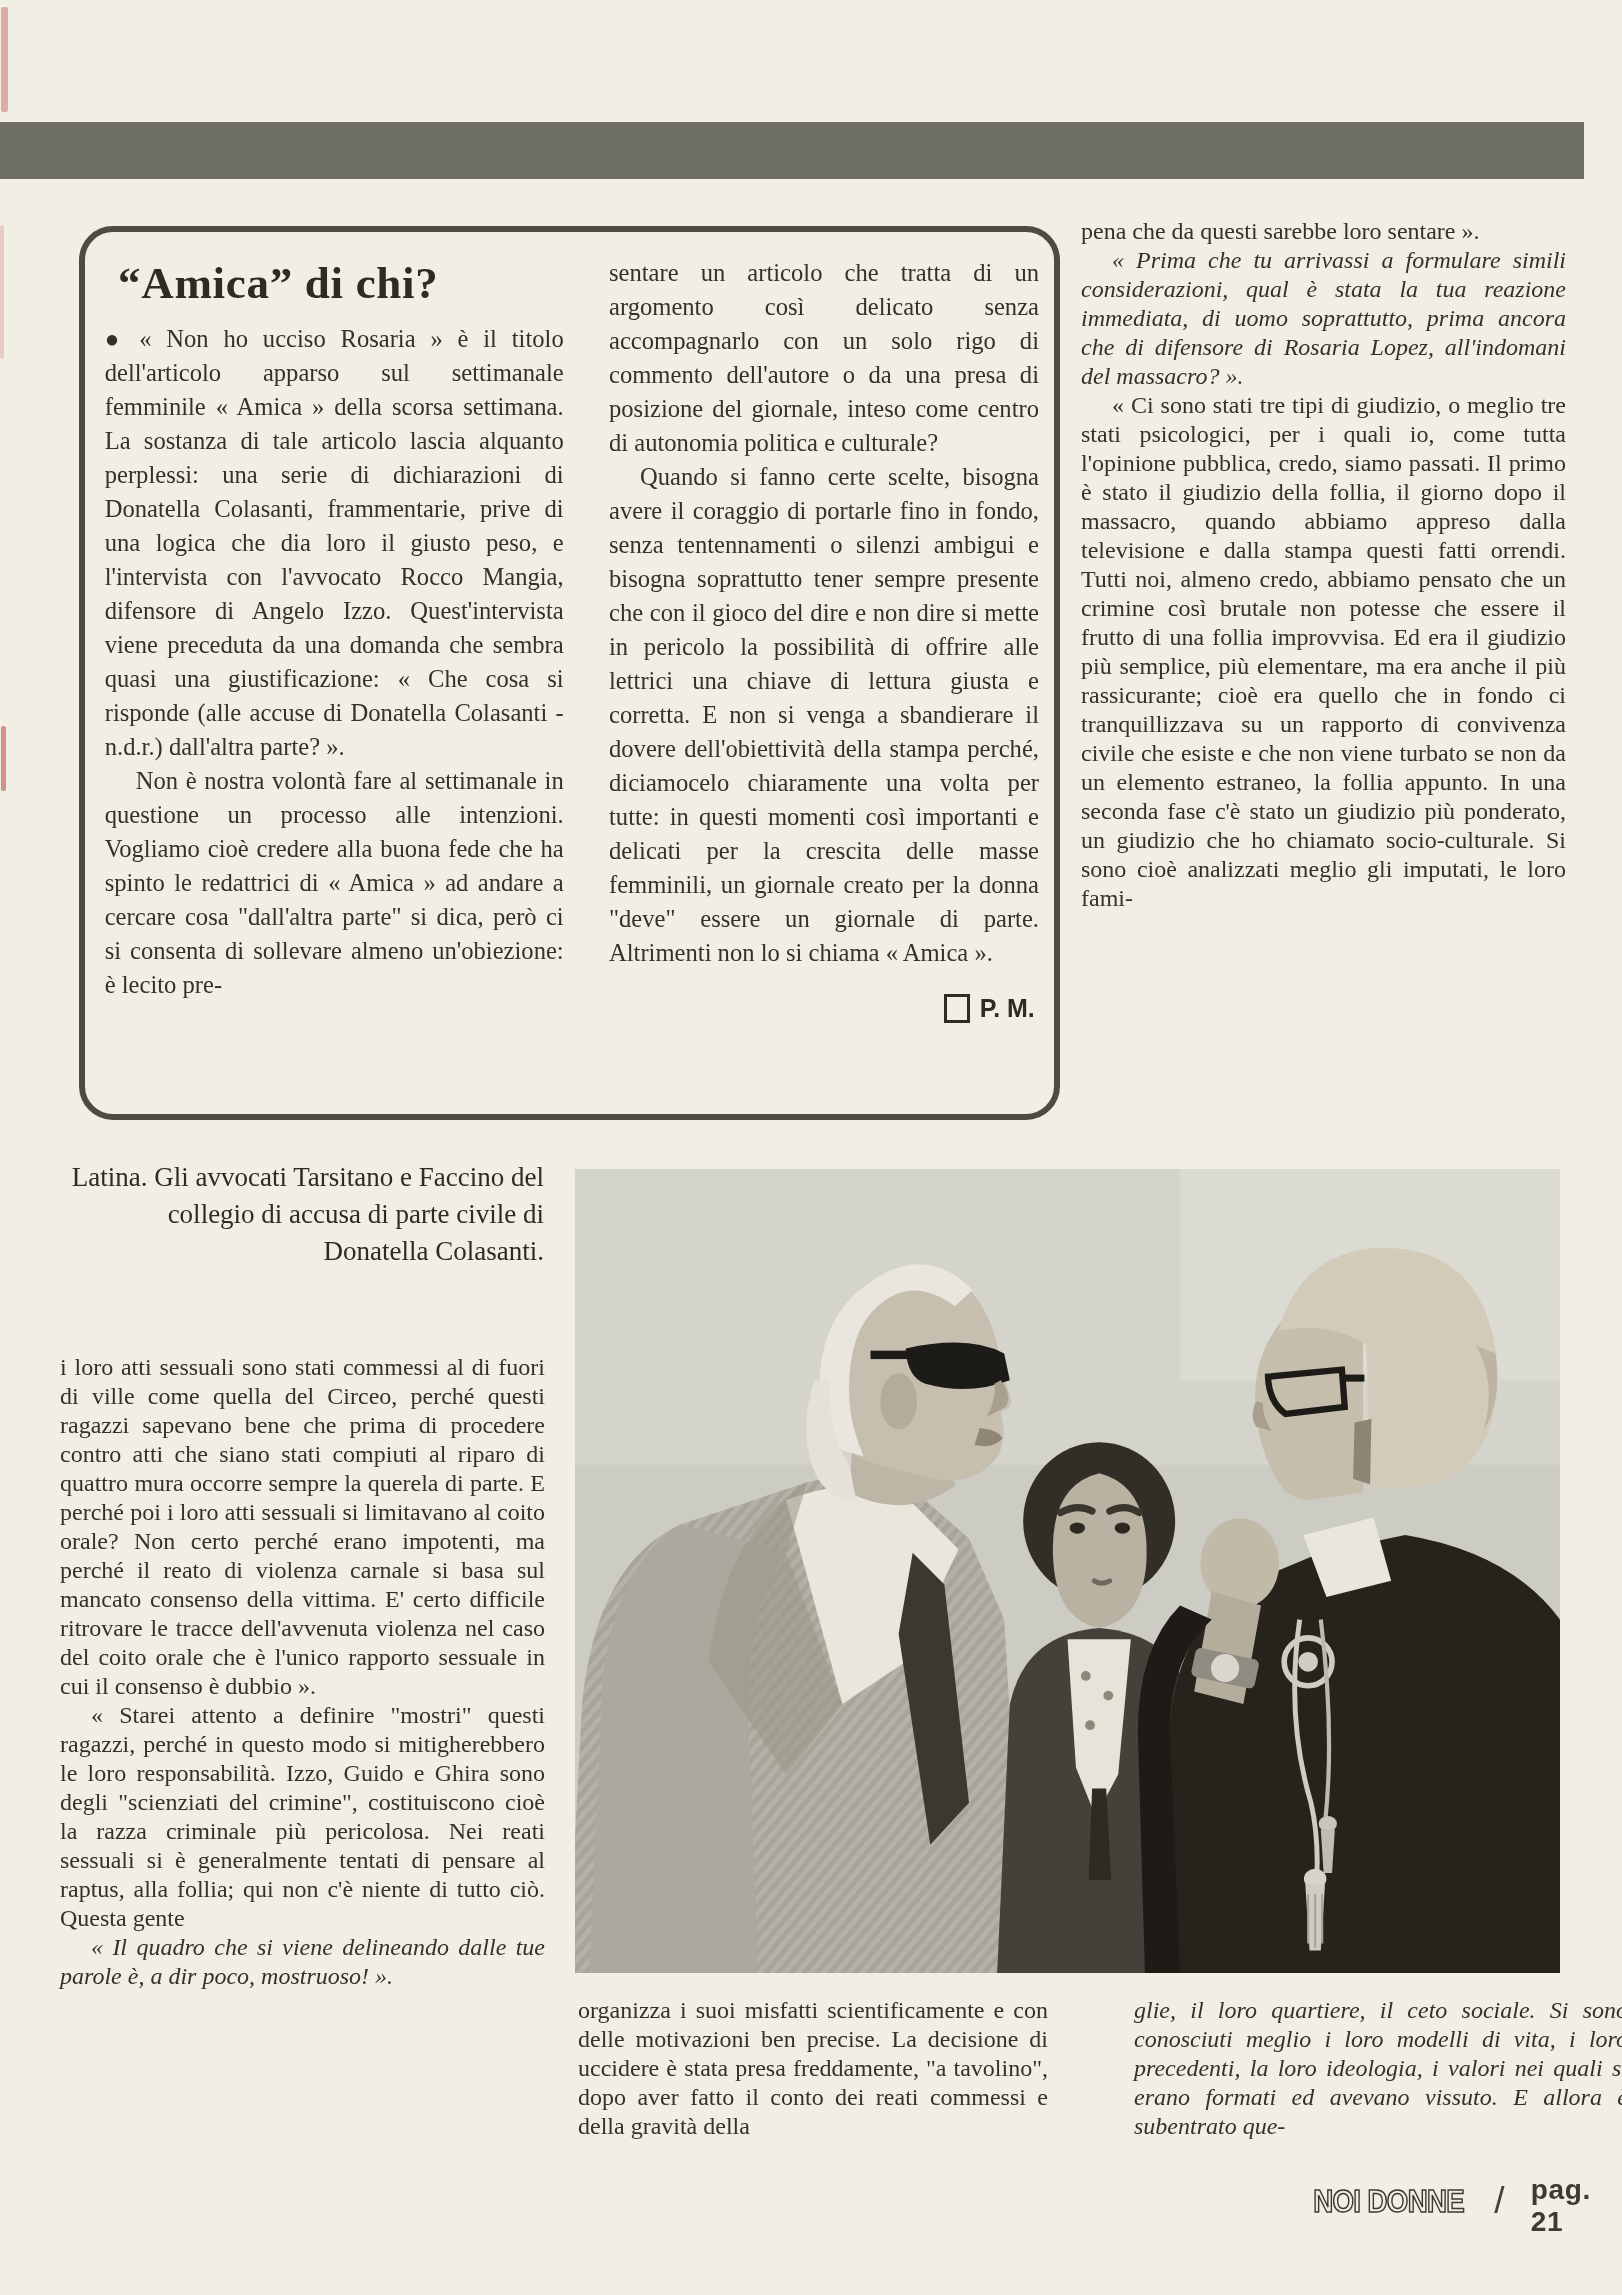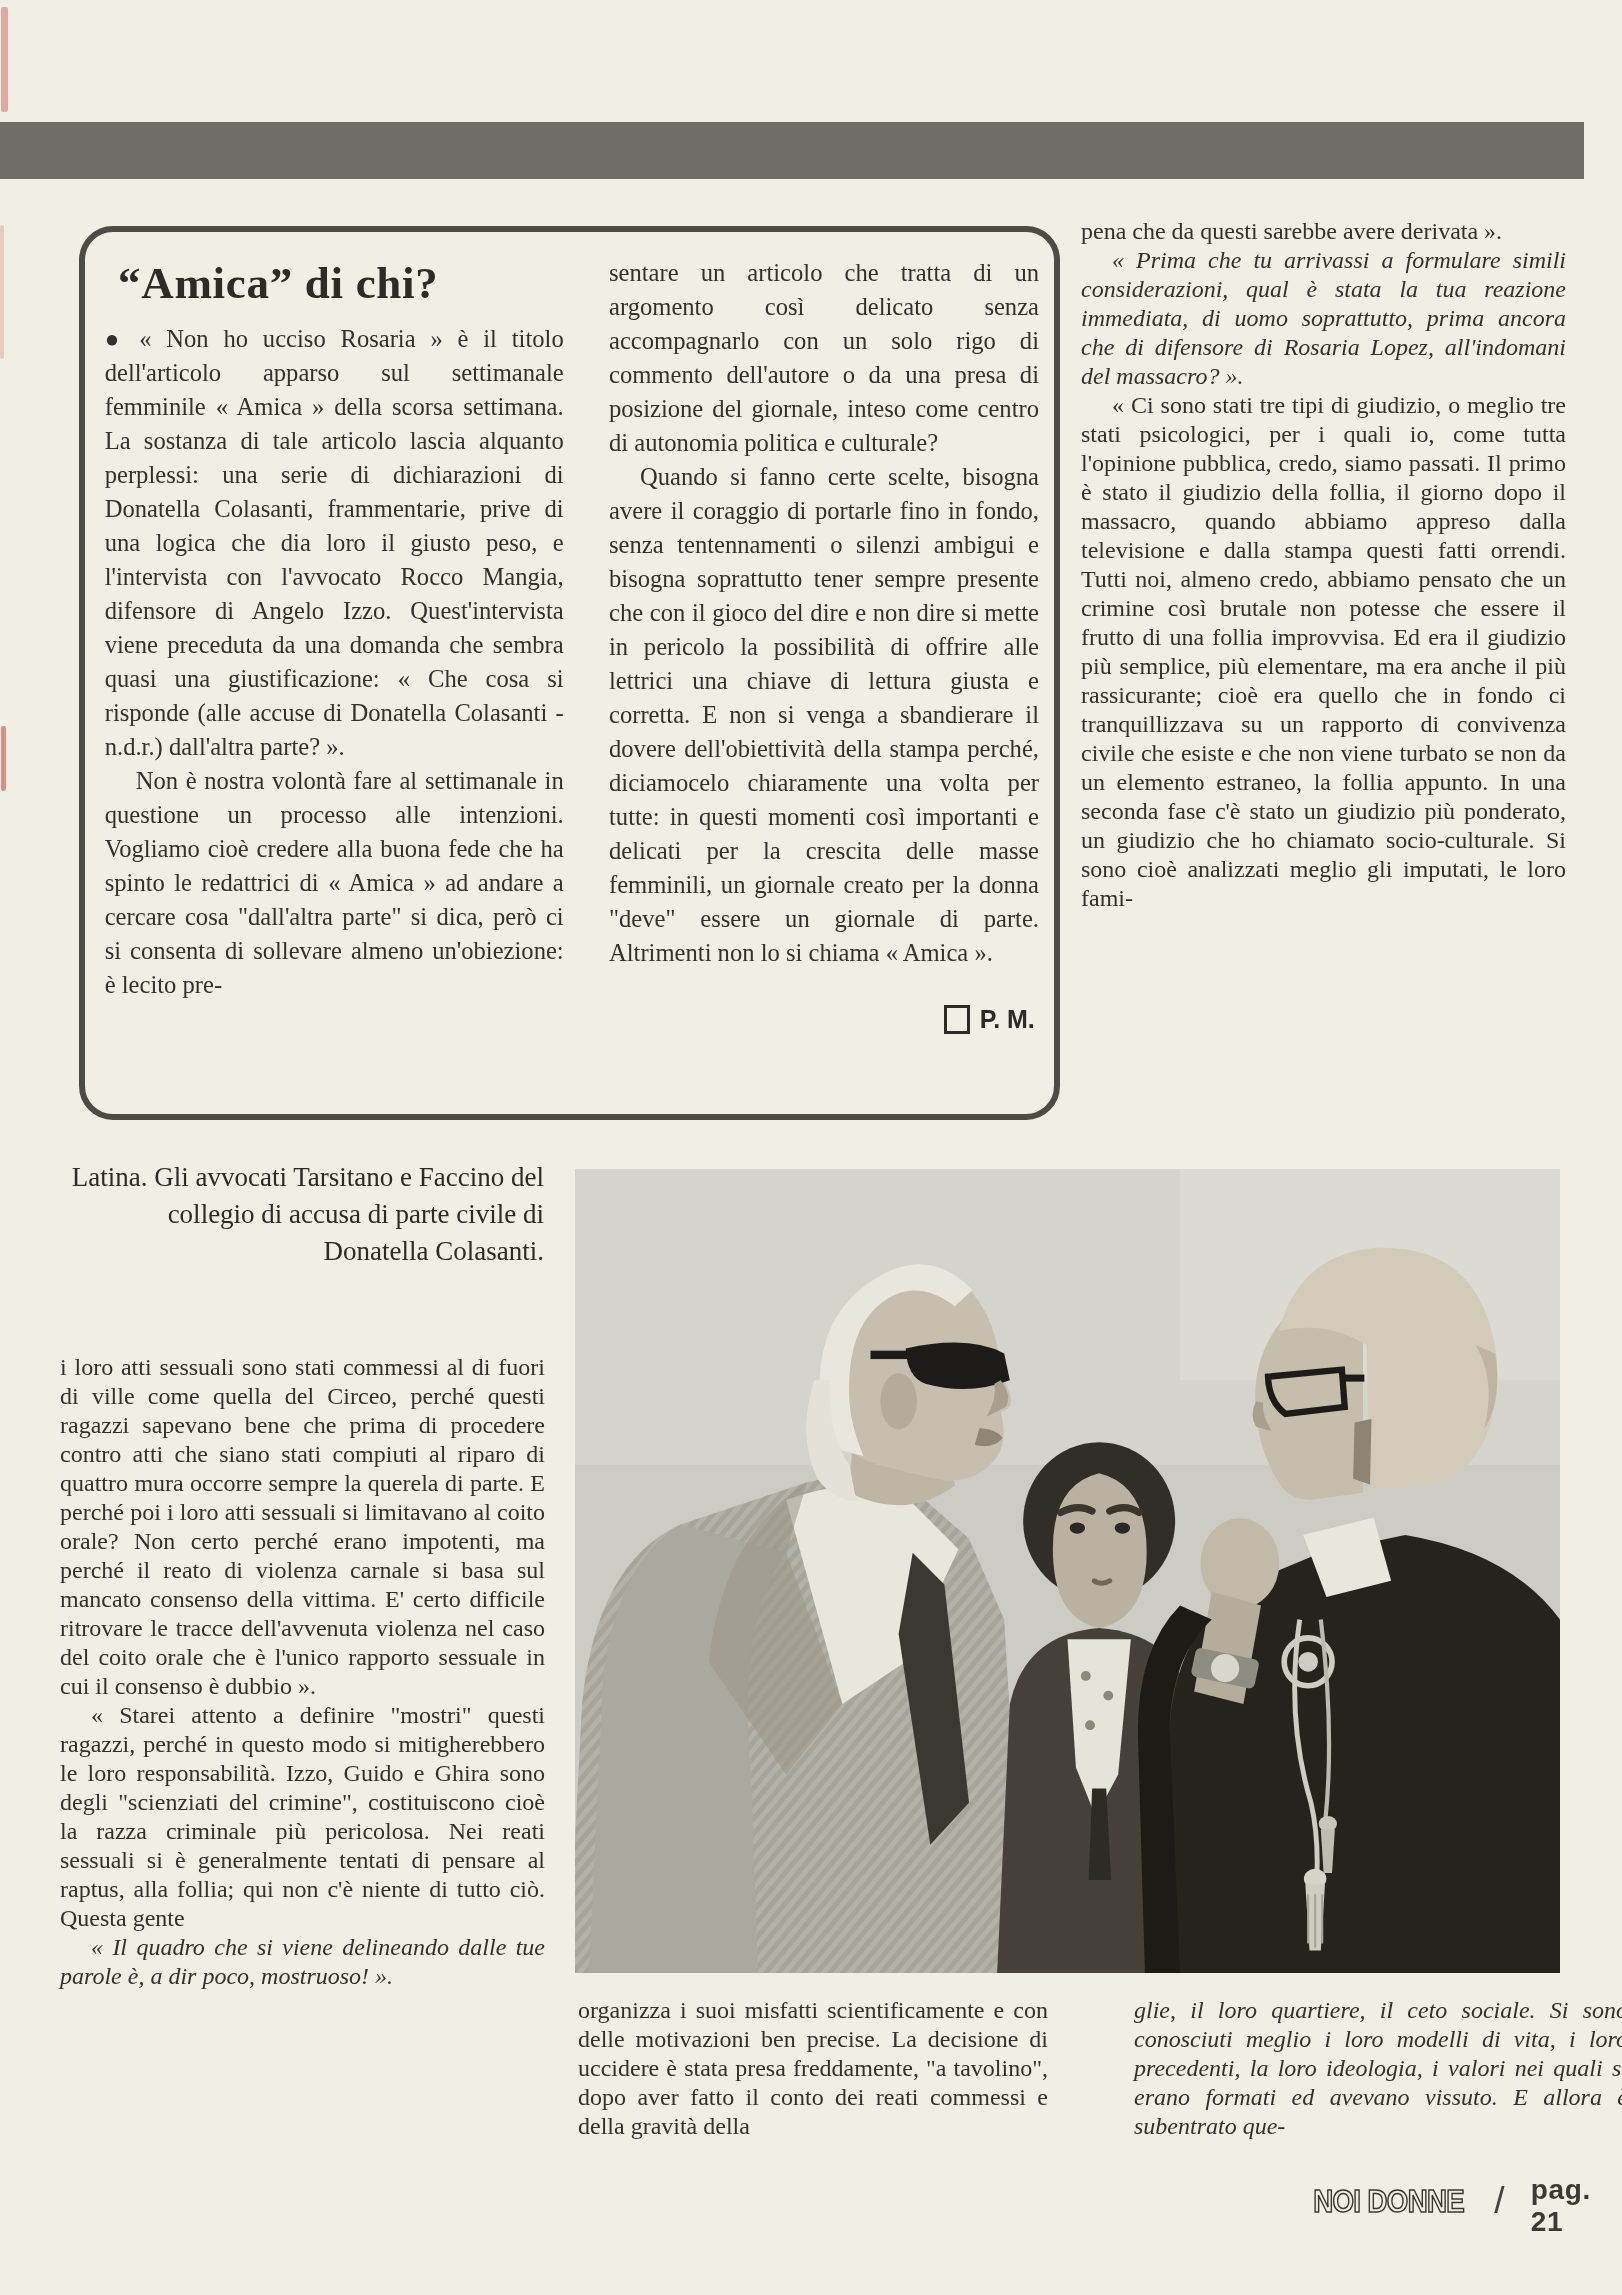--- a/index.html
+++ b/index.html
@@ -33,21 +33,21 @@
   .outcol{font-size:24px;line-height:29px;}
   .rightcol{left:1081px;top:217px;width:485px;}
   .bleft{left:60px;top:1353px;width:485px;}
   .bmid{left:578px;top:1996px;width:470px;}
   .bright{left:1134px;top:1996px;width:494px;font-style:italic;}
   .ind{text-indent:31px;}
   .sp{margin-top:1.4px;}
   .italic{font-style:italic;}
   .bullet{font-size:24px;margin-right:11.3px;line-height:0;}
 
-  .signature{margin-top:32px;text-align:right;padding-right:4.2px;
+  .signature{margin-top:21px;text-align:right;padding-right:4.2px;
     font-family:"Liberation Sans", sans-serif;font-weight:700;font-size:25px;color:#2d2b25;}
   .sigbox{display:inline-block;width:19.7px;height:22.5px;border:3.5px solid #2d2b25;
     margin-right:9.8px;vertical-align:-5.6px;background:transparent;}
 
   .photo-caption{
     position:absolute;left:60px;top:1159px;width:484px;
     font-size:27px;line-height:37px;font-weight:400;text-align:right;color:#2d2b25;
   }
 
   .photo{
@@ -82,21 +82,21 @@
       <p class="ind sp">Non è nostra volontà fare al settimanale in questione un processo alle intenzioni. Vogliamo cioè credere alla buona fede che ha spinto le redattrici di « Amica » ad andare a cercare cosa "dall'altra parte" si dica, però ci si consenta di sollevare almeno un'obiezione: è lecito pre-</p>
     </div>
     <div class="col boxcol colB">
       <p>sentare un articolo che tratta di un argomento così delicato senza accompagnarlo con un solo rigo di commento dell'autore o da una presa di posizione del giornale, inteso come centro di autonomia politica e culturale?</p>
       <p class="ind sp">Quando si fanno certe scelte, bisogna avere il coraggio di portarle fino in fondo, senza tentennamenti o silenzi ambigui e bisogna soprattutto tener sempre presente che con il gioco del dire e non dire si mette in pericolo la possibilità di offrire alle lettrici una chiave di lettura giusta e corretta. E non si venga a sbandierare il dovere dell'obiettività della stampa perché, diciamocelo chiaramente una volta per tutte: in questi momenti così importanti e delicati per la crescita delle masse femminili, un giornale creato per la donna "deve" essere un giornale di parte. Altrimenti non lo si chiama « Amica ».</p>
       <div class="signature"><span class="sigbox"></span><span>P. M.</span></div>
     </div>
   </div>
 
   <div class="col outcol rightcol">
-    <p>pena che da questi sarebbe avere derivata ».</p>
+    <p>pena che da questi sarebbe loro sentare ».</p>
     <p class="ind italic">« Prima che tu arrivassi a formulare simili considerazioni, qual è stata la tua reazione immediata, di uomo soprattutto, prima ancora che di difensore di Rosaria Lopez, all'indomani del massacro? ».</p>
     <p class="ind">« Ci sono stati tre tipi di giudizio, o meglio tre stati psicologici, per i quali io, come tutta l'opinione pubblica, credo, siamo passati. Il primo è stato il giudizio della follia, il giorno dopo il massacro, quando abbiamo appreso dalla televisione e dalla stampa questi fatti orrendi. Tutti noi, almeno credo, abbiamo pensato che un crimine così brutale non potesse che essere il frutto di una follia improvvisa. Ed era il giudizio più semplice, più elementare, ma era anche il più rassicurante; cioè era quello che in fondo ci tranquillizzava su un rapporto di convivenza civile che esiste e che non viene turbato se non da un elemento estraneo, la follia appunto. In una seconda fase c'è stato un giudizio più ponderato, un giudizio che ho chiamato socio-culturale. Si sono cioè analizzati meglio gli imputati, le loro fami-</p>
   </div>
 
   <div class="photo-caption">Latina. Gli avvocati Tarsitano e Faccino del collegio di accusa di parte civile di Donatella Colasanti.</div>
 
   <figure class="photo">
     <svg viewBox="0 0 1400 1142" preserveAspectRatio="none" role="img">
       <defs>
         <pattern id="tweed" width="14" height="14" patternUnits="userSpaceOnUse" patternTransform="rotate(40)">

